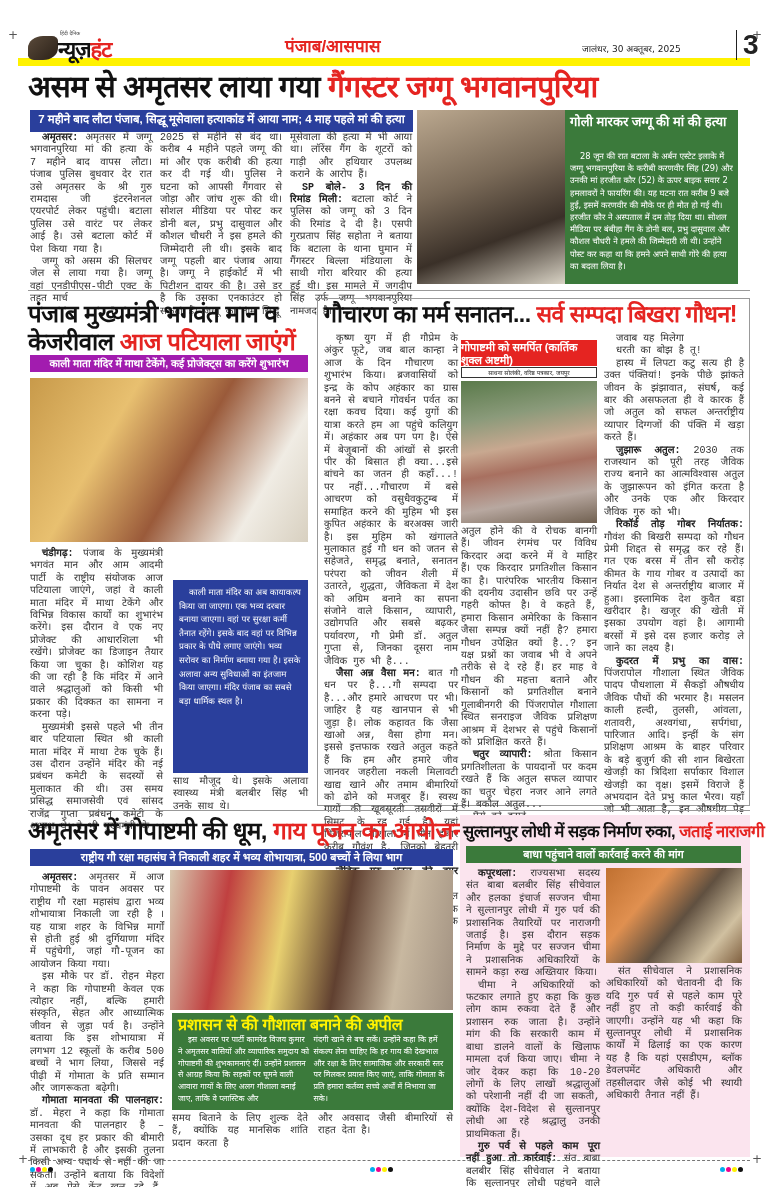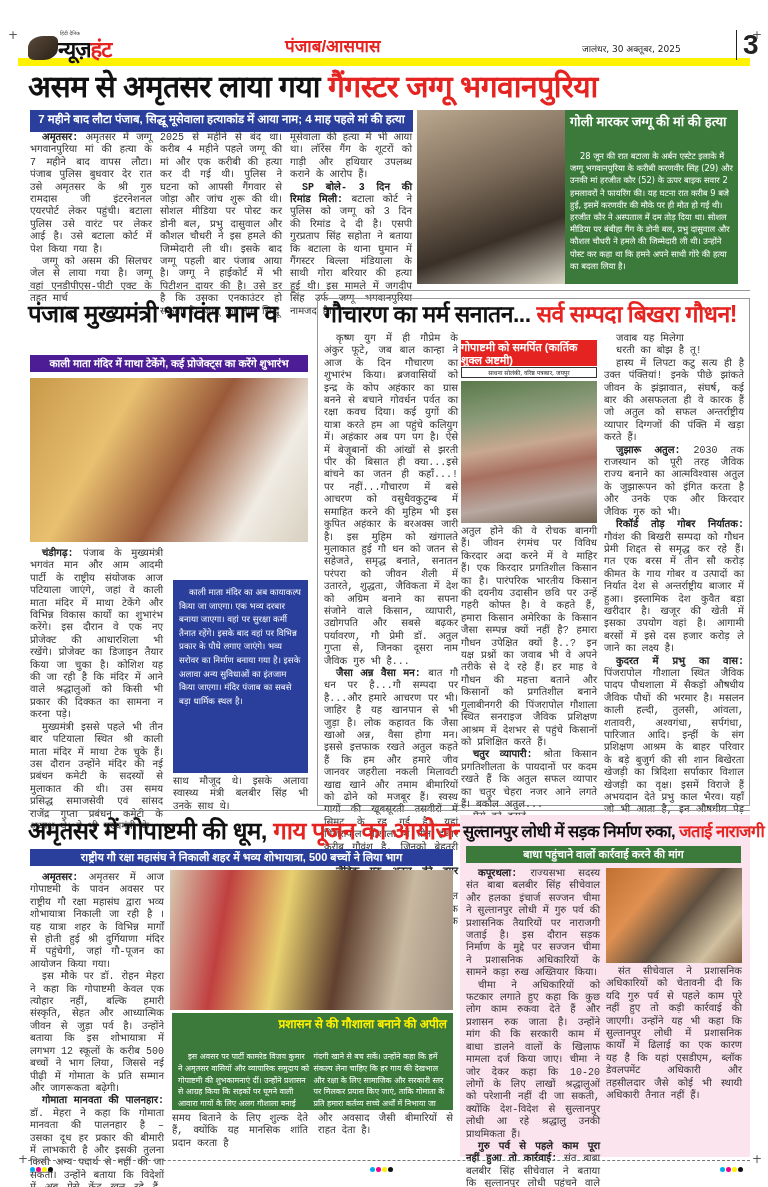--- a/index.html
+++ b/index.html
@@ -63,22 +63,23 @@
 <div class="abs img" style="left:417px;top:110px;width:148px;height:174px;background:linear-gradient(160deg,#bba88f 0%,#7a6a58 40%,#3a3028 70%,#d9d3c5 100%)"></div>
 <div class="abs greenbox" style="left:565px;top:110px;width:173px;height:174px;padding:4px 5px">
   <div class="cond" style="font-size:13px;line-height:16px;margin-bottom:20px">गोली मारकर जग्गू की मां की हत्या</div>
   <div style="font-size:8.3px;line-height:12.2px;text-indent:10px">28 जून की रात बटाला के अर्बन एस्टेट इलाके में जग्गू भगवानपुरिया के करीबी करणवीर सिंह (29) और उनकी मां हरजीत कौर (52) के ऊपर बाइक सवार 2 हमलावरों ने फायरिंग की। यह घटना रात करीब 9 बजे हुई, इसमें करणवीर की मौके पर ही मौत हो गई थी। हरजीत कौर ने अस्पताल में दम तोड़ दिया था। सोशल मीडिया पर बंबीहा गैंग के डोनी बल, प्रभु दासुवाल और कौशल चौधरी ने हमले की जिम्मेदारी ली थी। उन्होंने पोस्ट कर कहा था कि हमने अपने साथी गोरे की हत्या का बदला लिया है।</div>
 </div>
 
 <div class="abs rule" style="left:28px;top:290px;width:722px;height:1px"></div>
 
 <div class="abs hl" style="left:28px;top:300px;font-size:24px;line-height:28px">
   <div>पंजाब मुख्यमंत्री भगवंत मान व</div>
+  <div><span>केजरीवाल</span> <span class="red">आज पटियाला जाएंगें</span></div>
 </div>
-<div class="abs bar" style="left:30px;top:355px;width:278px;height:17px;background:#4c1d95;font-size:10.5px;line-height:17px">काली माता मंदिर में माथा टेकेंगे, कई प्रोजेक्ट्स का करेंगे शुभारंभ</div>
+<div class="abs bar" style="left:30px;top:355px;width:278px;height:17px;background:#a21caf;font-size:10.5px;line-height:17px">काली माता मंदिर में माथा टेकेंगे, कई प्रोजेक्ट्स का करेंगे शुभारंभ</div>
 <div class="abs img" style="left:30px;top:378px;width:278px;height:164px;background:linear-gradient(120deg,#c89a4a 0%,#e8c070 30%,#9a5a3a 55%,#f0ece4 80%,#d8d0c0 100%)"></div>
 
 <div class="abs body-text" style="left:30px;top:548px;width:133px">
   <p><b>चंडीगढ़:</b> <span>पंजाब के मुख्यमंत्री भगवंत मान और आम आदमी पार्टी के राष्ट्रीय संयोजक आज पटियाला जाएंगे, जहां वे काली माता मंदिर में माथा टेकेंगे और विभिन्न विकास कार्यों का शुभारंभ करेंगे। इस दौरान वे एक नए प्रोजेक्ट की आधारशिला भी रखेंगे। प्रोजेक्ट का डिजाइन तैयार किया जा चुका है। कोशिश यह की जा रही है कि मंदिर में आने वाले श्रद्धालुओं को किसी भी प्रकार की दिक्कत का सामना न करना पड़े।</span></p>
   <p>मुख्यमंत्री इससे पहले भी तीन बार पटियाला स्थित श्री काली माता मंदिर में माथा टेक चुके हैं। उस दौरान उन्होंने मंदिर की नई प्रबंधन कमेटी के सदस्यों से मुलाकात की थी। उस समय प्रसिद्ध समाजसेवी एवं सांसद राजेंद्र गुप्ता प्रबंधन कमेटी के अध्यक्ष थे। वे भी मुख्यमंत्री के</p>
 </div>
 <div class="abs bluebox" style="left:173px;top:580px;width:135px;height:193px;padding:6px 6px">
   <div style="font-size:8.6px;line-height:13.6px;text-indent:10px">काली माता मंदिर का अब कायाकल्प किया जा जाएगा। एक भव्य दरबार बनाया जाएगा। वहां पर सुरक्षा कर्मी तैनात रहेंगे। इसके बाद वहां पर विभिन्न प्रकार के पौधे लगाए जाएंगे। भव्य सरोवर का निर्माण बनाया गया है। इसके अलावा अन्य सुविधाओं का इंतजाम किया जाएगा। मंदिर पंजाब का सबसे बड़ा धार्मिक स्थल है।</div>
 </div>
 <div class="abs body-text" style="left:173px;top:776px;width:135px">
@@ -119,21 +120,21 @@
   <span>अमृतसर में गोपाष्टमी की धूम,</span> <span class="red">गाय पूजन का आयोजन</span>
 </div>
 <div class="abs bar" style="left:30px;top:849px;width:423px;height:17px;background:#2a3f9c;font-size:11px;line-height:17px">राष्ट्रीय गौ रक्षा महासंघ ने निकाली शहर में भव्य शोभायात्रा, 500 बच्चों ने लिया भाग</div>
 <div class="abs body-text" style="left:30px;top:872px;width:134px">
   <p><b>अमृतसर:</b> <span>अमृतसर में आज गोपाष्टमी के पावन अवसर पर राष्ट्रीय गौ रक्षा महासंघ द्वारा भव्य शोभायात्रा निकाली जा रही है । यह यात्रा शहर के विभिन्न मार्गों से होती हुई श्री दुर्गियाणा मंदिर में पहुंचेगी, जहां गौ-पूजन का आयोजन किया गया।</span></p>
   <p>इस मौके पर डॉ. रोहन मेहरा ने कहा कि गोपाष्टमी केवल एक त्योहार नहीं, बल्कि हमारी संस्कृति, सेहत और आध्यात्मिक जीवन से जुड़ा पर्व है। उन्होंने बताया कि इस शोभायात्रा में लगभग 12 स्कूलों के करीब 500 बच्चों ने भाग लिया, जिससे नई पीढ़ी में गोमाता के प्रति सम्मान और जागरूकता बढ़ेगी।</p>
   <p><b>गोमाता मानवता की पालनहार:</b> <span>डॉ. मेहरा ने कहा कि गोमाता मानवता की पालनहार है – उसका दूध हर प्रकार की बीमारी में लाभकारी है और इसकी तुलना किसी अन्य पदार्थ से नहीं की जा सकती। उन्होंने बताया कि विदेशों में अब ऐसे केंद्र खुल रहे हैं, जहां लोग गौओं के साथ</span></p>
 </div>
 <div class="abs img" style="left:170px;top:870px;width:283px;height:140px;background:linear-gradient(100deg,#d8c8b0 0%,#c04040 20%,#e8d070 40%,#604030 60%,#c8b8a0 80%,#a09080 100%)"></div>
 <div class="abs greenbox" style="left:172px;top:1013px;width:281px;height:97px;padding:4px 6px">
-  <div class="cond" style="font-size:12px;line-height:15px;text-align:right;color:#fff200;margin-bottom:19px">प्रशासन से की गौशाला बनाने की अपील</div>
+  <div class="cond" style="font-size:16px;line-height:15px;text-align:left;color:#fff200;margin-bottom:2px">प्रशासन से की गौशाला बनाने की अपील</div>
   <div style="display:flex;gap:2px;font-size:7.9px;line-height:11.8px">
     <div style="flex:1;text-indent:10px">इस अवसर पर पार्टी कामरेड विजय कुमार ने अमृतसर वासियों और व्यापारिक समुदाय को गोपाष्टमी की शुभकामनाएं दीं। उन्होंने प्रशासन से आग्रह किया कि सड़कों पर घूमने वाली आवारा गायों के लिए अलग गौशाला बनाई जाए, ताकि वे प्लास्टिक और</div>
     <div style="flex:1">गंदगी खाने से बच सकें। उन्होंने कहा कि हमें संकल्प लेना चाहिए कि हर गाय की देखभाल और रक्षा के लिए सामाजिक और सरकारी स्तर पर मिलकर प्रयास किए जाएं, ताकि गोमाता के प्रति हमारा कर्तव्य सच्चे अर्थों में निभाया जा सके।</div>
   </div>
 </div>
 <div class="abs body-text" style="left:172px;top:1113px;width:136px">
     <p style="text-indent:0">समय बिताने के लिए शुल्क देते हैं, क्योंकि यह मानसिक शांति प्रदान करता है</p>
   </div>
 <div class="abs body-text" style="left:318px;top:1113px;width:135px">
     <p style="text-indent:0">और अवसाद जैसी बीमारियों से राहत देता है।</p>

